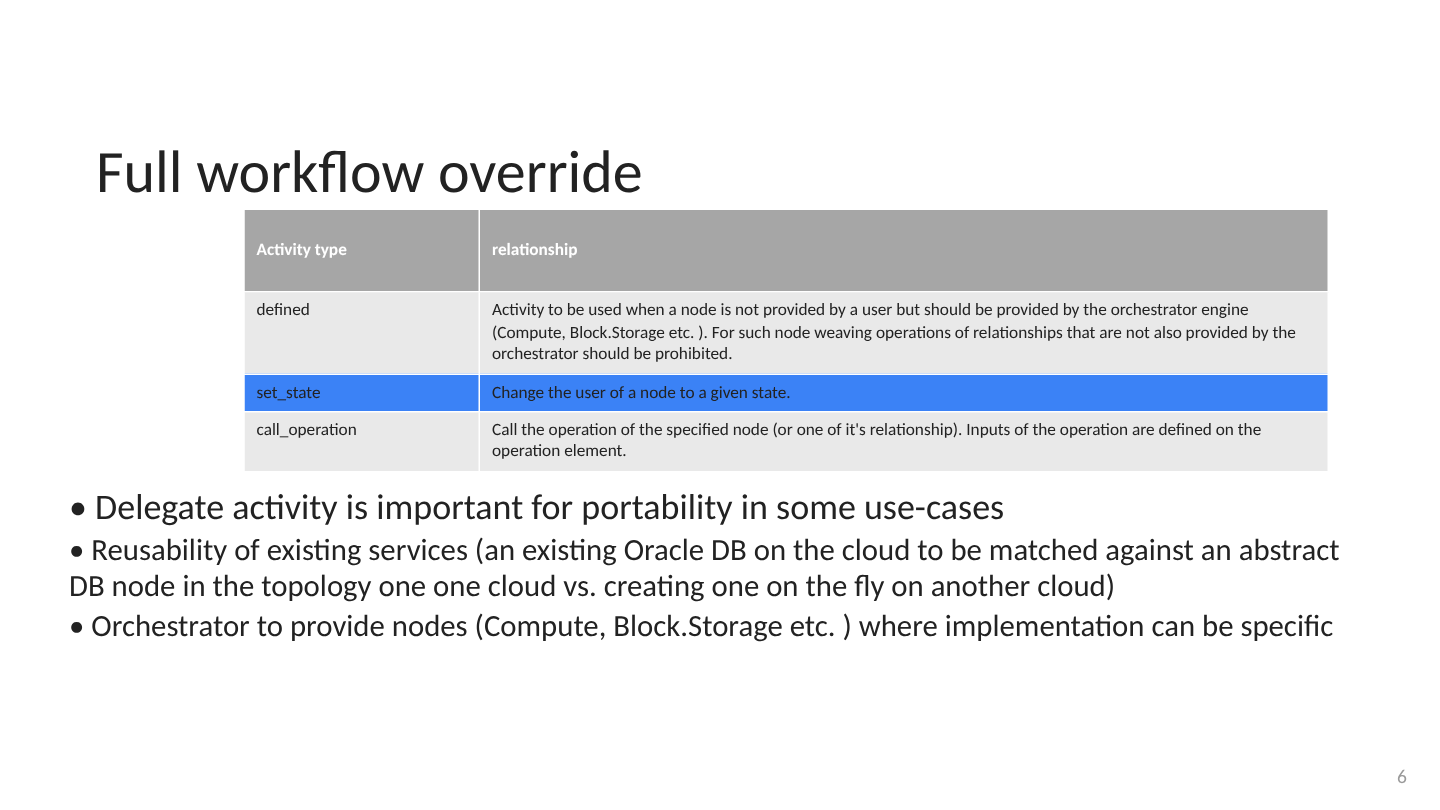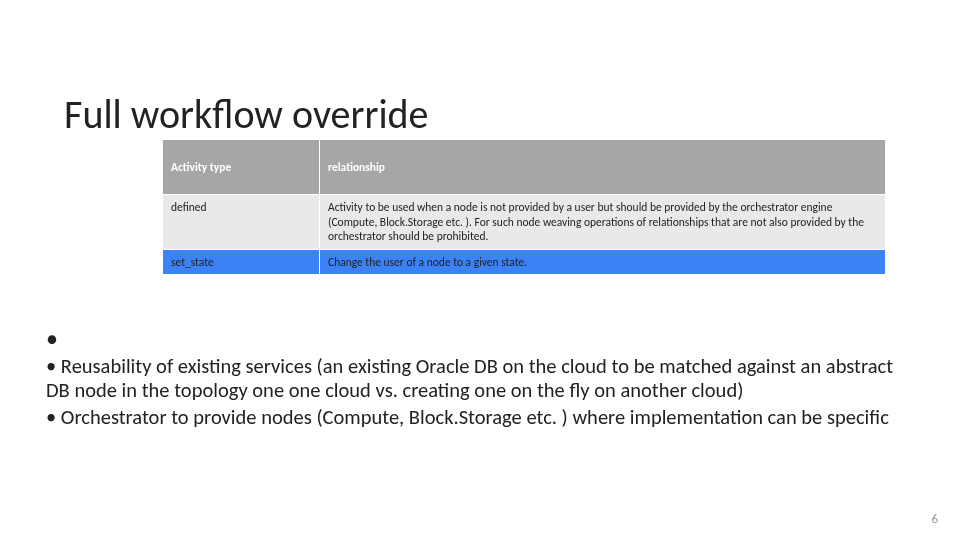--- a/index.html
+++ b/index.html
@@ -110,26 +110,31 @@
     </thead>
     <tbody>
       <tr class="band-a">
         <td>defined</td>
         <td>Activity to be used when a node is not provided by a user but should be provided by the orchestrator engine (Compute, Block.Storage etc. ). For such node weaving operations of relationships that are not also provided by the orchestrator should be prohibited.</td>
       </tr>
       <tr class="band-b">
         <td>set_state</td>
         <td>Change the user of a node to a given state.</td>
       </tr>
+      <tr class="band-a">
+        <td>call_operation</td>
+        <td>Call the operation of the specified node (or one of it's relationship). Inputs of the operation are defined on the operation element.</td>
+      </tr>
     </tbody>
   </table>
 
   <div class="body">
     <ul>
       <li>
+        <span>Delegate activity is important for portability in some use-cases</span>
         <ul class="sub">
           <li>Reusability of existing services (an existing Oracle DB on the cloud to be matched against an abstract DB node in the topology one one cloud vs. creating one on the fly on another cloud)</li>
           <li>Orchestrator to provide nodes (Compute, Block.Storage etc. ) where implementation can be specific</li>
         </ul>
       </li>
     </ul>
   </div>
 
   <div class="pagenum">6</div>
 

